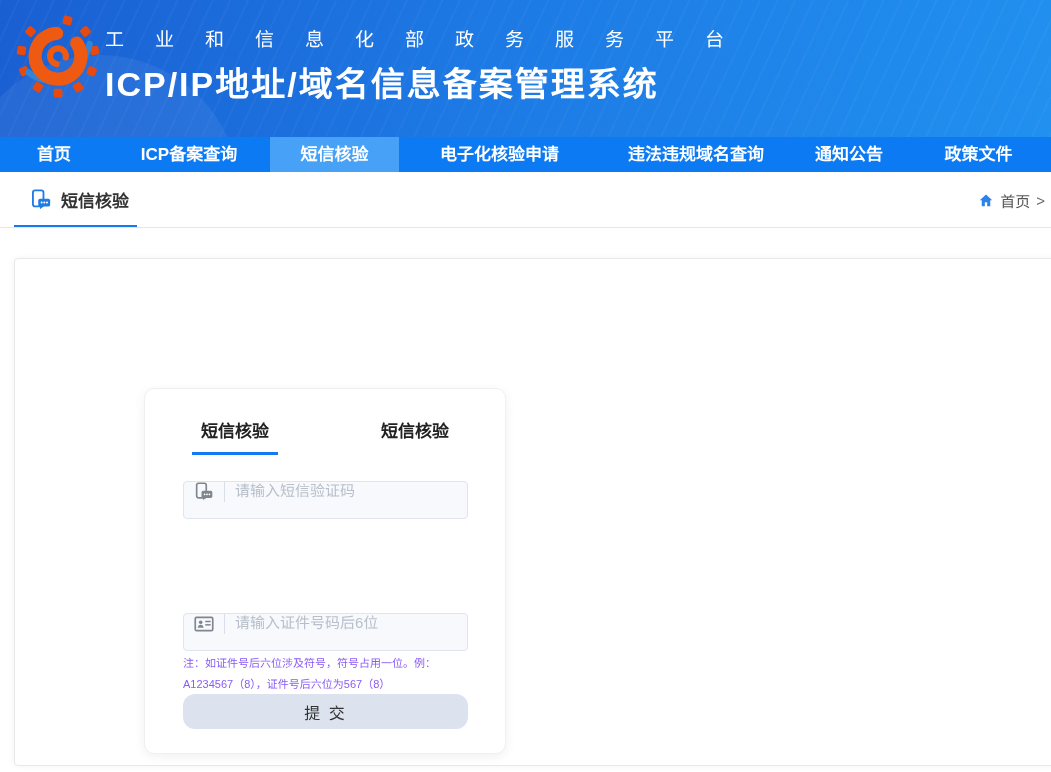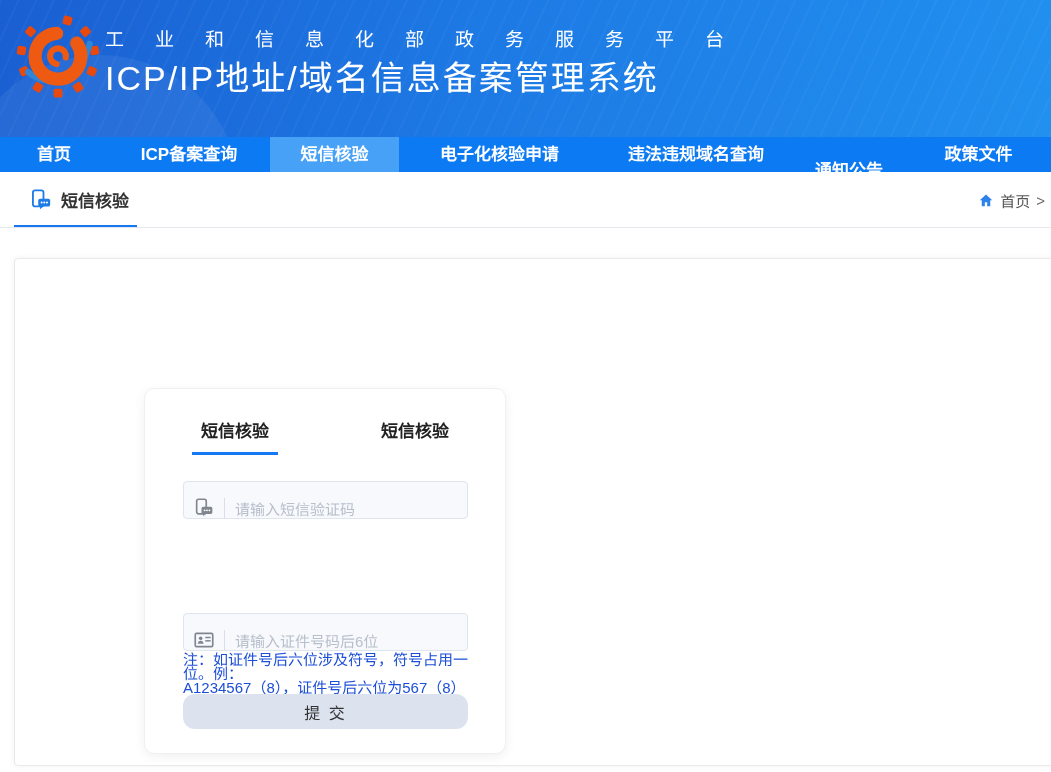--- a/index.html
+++ b/index.html
@@ -19,38 +19,38 @@
   .header-decor-circle {
     position:absolute; left:-40px; top:55px; width:280px; height:280px; border-radius:50%;
     background:rgba(255,255,255,0.06);
   }
   .logo { position:absolute; left:14px; top:14px; width:88px; height:88px; z-index:2; }
   .header-texts { position:absolute; left:105px; top:24px; z-index:2; }
   .platform-name {
     color:#fff; font-size:19px; letter-spacing:31px; white-space:nowrap; font-weight:400;
   }
   .system-title {
-    margin-top:0; color:#fff; font-size:34px; font-weight:400; letter-spacing:2px; white-space:nowrap;
+    margin-top:6px; color:#fff; font-size:34px; font-weight:700; letter-spacing:2px; white-space:nowrap;
   }
 
   
   .nav {
     position:absolute; left:0; top:137px; width:1051px; height:35px;
     background:#0c7af2; display:flex;
   }
   .nav-item {
     height:35px; line-height:35px; text-align:center; color:#fff;
     font-size:17px; font-weight:bold; cursor:pointer; white-space:nowrap;
   }
   .nav-item:nth-child(1){ width:108px; }
   .nav-item:nth-child(2){ width:162px; }
   .nav-item:nth-child(3){ width:129px; }
   .nav-item:nth-child(4){ width:201px; }
   .nav-item:nth-child(5){ width:192px; }
-  .nav-item:nth-child(6){ width:114px;margin-top:16px; }
+  .nav-item:nth-child(6){ width:114px; }
   .nav-item:nth-child(7){ width:145px; }
   .nav-item.active { background:#47a1f6; }
 
   
   .section-row { position:absolute; left:0; top:172px; width:1051px; height:56px; background:#fff; }
   .section-row .hairline { position:absolute; left:0; bottom:0; width:1051px; height:1px; background:#e4e7eb; }
   .section-row .blue-bar { position:absolute; left:14px; bottom:0; width:123px; height:3px; background:#1678f2; }
   .section-title-wrap { position:absolute; left:30px; top:15px; display:flex; align-items:center; }
   .sms-icon-blue { width:22px; height:22px; color:#1e7ce8; }
   .section-title { margin-left:9px; font-size:17px; font-weight:bold; color:#333; }
@@ -76,31 +76,31 @@
     flex:1; text-align:center; font-size:17px; font-weight:bold; color:#222;
     padding-bottom:13px; position:relative; cursor:pointer;
   }
   .card-tab.active::after {
     content:""; position:absolute; left:50%; transform:translateX(-50%); bottom:0;
     width:86px; height:3px; background:#1678f2;
   }
   .field {
     position:absolute; left:38px; width:285px; height:38px;
     background:#f7f9fc; border:1px solid #dfe5ee; border-radius:4px;
-    display:flex; align-items:flex-end;
+    display:flex; align-items:flex-start;
   }
   .field-1 { top:92px; } .field-2 { top:158px; } .field-3 { top:224px; }
   .field .f-icon { width:20px; height:20px; margin:0 0 0 10px; color:#80868f; flex:none; }
   .field .f-divider { width:1px; height:20px; background:#d9dee8; margin:0 10px; flex:none; }
   .field input {
     flex:1; border:none; outline:none; background:transparent;
     font-size:15px; color:#333; min-width:0; font-family:inherit;
   }
   .field input::placeholder { color:#b7bfcb; opacity:1; }
-  .note { position:absolute; left:38px; top:264px; width:292px; font-size:15px; line-height:14px; color:#1d4ed8; }
+  .note { position:absolute; left:38px; top:264px; width:292px; font-size:11px; line-height:21px; color:#8b5cf6; }
   .submit-btn {
     position:absolute; left:38px; top:305px; width:285px; height:35px;
     background:#dce3ef; border:none; border-radius:12px;
     font-size:16px; color:#333; letter-spacing:2px; cursor:pointer; font-family:inherit;
   }
 </style>
 </head>
 <body>
 
 <div class="screen">

